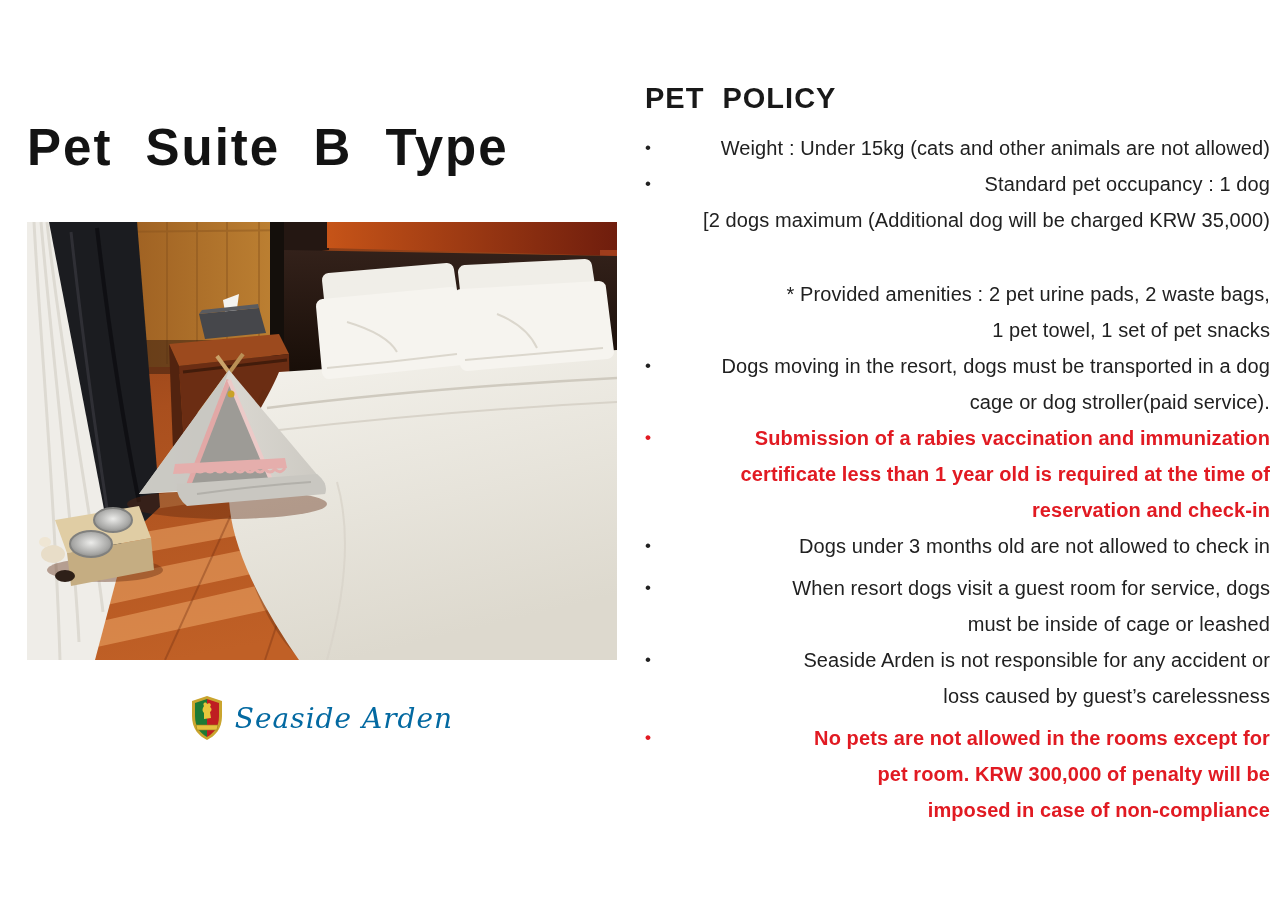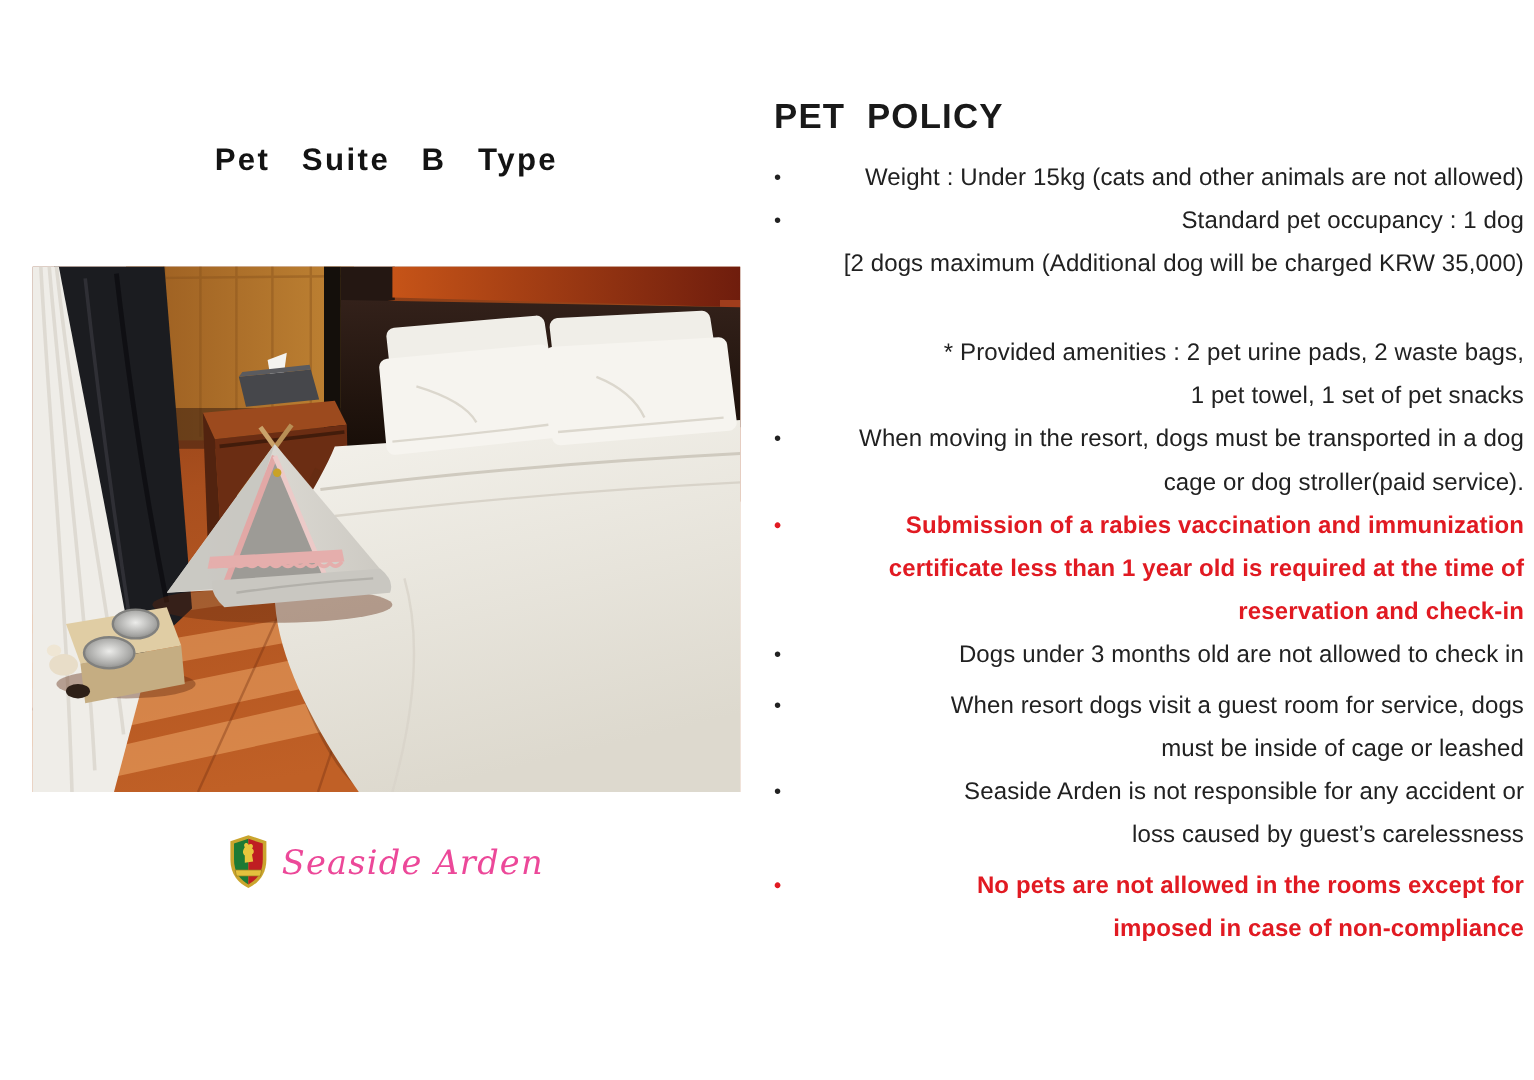--- a/index.html
+++ b/index.html
@@ -4,33 +4,33 @@
 <style>
   html,body { margin:0; padding:0; background:#ffffff; }
   .canvas {
     position:relative; width:1278px; height:900px; background:#ffffff;
     font-family:"Liberation Sans","DejaVu Sans",sans-serif; overflow:hidden;
   }
 
   
   .room-title {
     position:absolute; left:27px; top:118px; width:590px;
-    text-align:center; font-size:26px; font-weight:800; color:#131313;
+    font-size:51px; font-weight:800; color:#131313;
     letter-spacing:2px; word-spacing:17px;
   }
   .photo-wrap { position:absolute; left:27px; top:222px; width:590px; height:438px; }
   .photo-wrap svg { display:block; }
 
   .logo-row {
     position:absolute; left:27px; top:688px; width:590px; height:60px;
     display:flex; align-items:center; justify-content:center; gap:12px;
   }
   .brand-name {
     font-family:"DejaVu Serif","Liberation Serif",serif; font-style:italic;
-    font-size:28px; color:#ec4899; letter-spacing:1px;
+    font-size:28px; color:#0369a1; letter-spacing:1px;
   }
 
   
   .policy { position:absolute; left:645px; top:82px; width:625px; }
   .policy-heading {
     font-size:29px; font-weight:800; color:#191919; margin:0 0 15px 0;
     letter-spacing:1px; word-spacing:9px;
   }
   .p-item { display:flex; align-items:flex-start; font-size:20px; color:#212121; }
   .p-item.gap { margin-top:6px; }
@@ -215,21 +215,21 @@
           <div class="p-lines">
             <div class="line ind0">Standard pet occupancy : 1 dog</div>
             <div class="line ind0">[2 dogs maximum (Additional dog will be charged KRW 35,000)</div>
             <div class="line ind1">* Provided amenities : 2 pet urine pads, 2 waste bags,</div>
             <div class="line ind2">1 pet towel, 1 set of pet snacks</div>
           </div>
         </div>
         <div class="p-item">
           <span class="dot">•</span>
           <div class="p-lines">
-            <div class="line ind0">When moving in the resort, dogs must be transported in a dog</div>
+            <div class="line ind0">Dogs moving in the resort, dogs must be transported in a dog</div>
             <div class="line ind0">cage or dog stroller(paid service).</div>
           </div>
         </div>
         <div class="p-item">
           <span class="dot red">•</span>
           <div class="p-lines">
             <div class="line ind0 red">Submission of a rabies vaccination and immunization</div>
             <div class="line ind0 red">certificate less than 1 year old is required at the time of</div>
             <div class="line ind0 red">reservation and check-in</div>
           </div>
@@ -251,19 +251,20 @@
           <span class="dot">•</span>
           <div class="p-lines">
             <div class="line ind0">Seaside Arden is not responsible for any accident or</div>
             <div class="line ind0">loss caused by guest’s carelessness</div>
           </div>
         </div>
         <div class="p-item gap">
           <span class="dot red">•</span>
           <div class="p-lines">
             <div class="line ind0 red">No pets are not allowed in the rooms except for</div>
+            <div class="line ind0 red">pet room. KRW 300,000 of penalty will be</div>
             <div class="line ind0 red">imposed in case of non-compliance</div>
           </div>
         </div>
       </div>
   </div>
 
 </div>
 
 </body></html>

